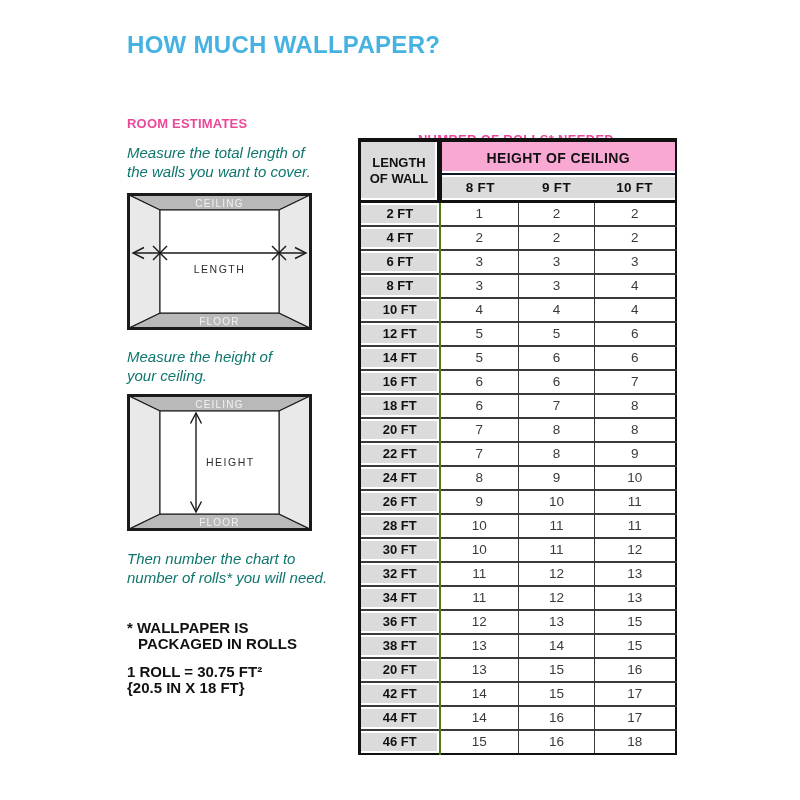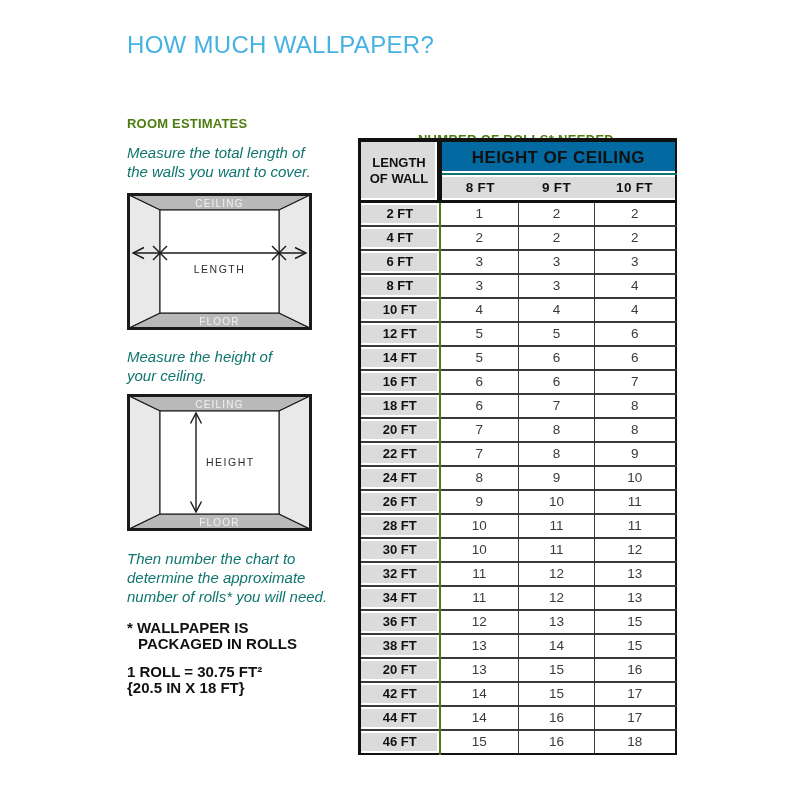--- a/index.html
+++ b/index.html
@@ -2,25 +2,25 @@
 <html><head>
 <meta charset="utf-8">
 <style>
   html,body { margin:0; padding:0; background:#ffffff; }
   .page {
     position:relative; width:800px; height:800px; background:#ffffff;
     font-family:"Liberation Sans", sans-serif; overflow:hidden;
   }
   .title {
     position:absolute; left:127px; top:31px; margin:0;
-    font-size:24px; font-weight:normal; letter-spacing:0.3px; color:#45B2E2;
+    font-size:24px; font-weight:bold; letter-spacing:0.3px; color:#45B2E2;
   }
   .section-heading {
     position:absolute; margin:0;
-    font-size:13px; font-weight:bold; letter-spacing:0.2px; color:#4d7c0f;
+    font-size:13px; font-weight:bold; letter-spacing:0.2px; color:#ec4899;
   }
   .room-heading { left:127px; top:116px; }
   .table-heading { left:358px; top:132px; width:316px; text-align:center; letter-spacing:0.3px; }
   .body-text {
     position:absolute; left:127px; font-size:15px; color:#0f766e; line-height:19px;font-style:italic;
   }
   .bold-text {
     position:absolute; left:127px; font-size:15px; font-weight:bold; color:#111111; line-height:16px;
   }
   .note-indent { padding-left:11px; }
@@ -42,22 +42,22 @@
     border-right:2px solid #111111; border-bottom:2px solid #111111;
     font-family:"Liberation Sans", sans-serif;
   }
   .rolls-table th, .rolls-table td { padding:0; text-align:center; vertical-align:middle; }
   .wall-header {
     background:#dbdbdb; color:#111111; font-size:13px; font-weight:bold; line-height:16px;
     border-right:5px solid #111111; border-bottom:3px solid #111111;
     box-shadow: inset -2px 0 0 #ffffff, inset 0 -2px 0 #ffffff;
   }
   .group-header {
-    background:#0369a1; color:#111111; font-size:17px; font-weight:bold; letter-spacing:0.4px;
-    height:31px; border-bottom:2px solid #0f766e;
+    background:#f9a8d4; color:#111111; font-size:14px; font-weight:bold; letter-spacing:0.4px;
+    height:31px; border-bottom:2px solid #0f172a;
     box-shadow: inset 0 -2px 0 #ffffff;
   }
   .col-header {
     background:#dbdbdb; color:#111111; font-size:13.5px; font-weight:bold; letter-spacing:0.3px;
     height:25px; border-bottom:3px solid #111111;
     box-shadow: inset 0 2px 0 #ffffff, inset 0 -2px 0 #ffffff;
   }
   .rolls-table td.wall-cell {
     background:#dbdbdb; color:#111111; font-size:13px; font-weight:bold;
     height:22px; line-height:22px;
@@ -122,21 +122,20 @@
     <g>
       <line class="arrow" x1="69" y1="19" x2="69" y2="118"></line>
       <polyline class="arrow" points="63.5,29.5 69,19 74.5,29.5"></polyline>
       <polyline class="arrow" points="63.5,107.5 69,118 74.5,107.5"></polyline>
     </g>
     <text class="dim-label" x="79" y="72" text-anchor="start">HEIGHT</text>
   </svg>
 
   <div class="body-text" style="top:549px;">
     <div>Then number the chart to</div>
-    <div>determine the approximate</div>
     <div>number of rolls* you will need.</div>
   </div>
 
   <div class="bold-text" style="top:620px;">
     <div>* WALLPAPER IS</div>
     <div class="note-indent">PACKAGED IN ROLLS</div>
   </div>
 
   <div class="bold-text" style="top:664px;">
     <div>1 ROLL = 30.75 FT²</div>

